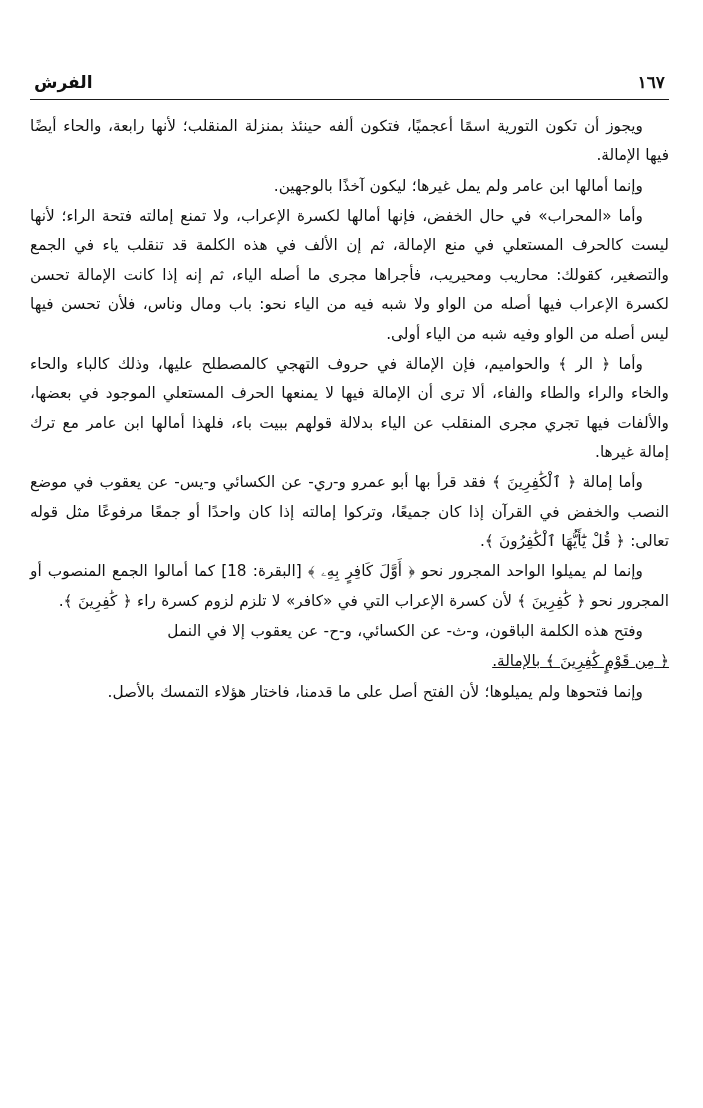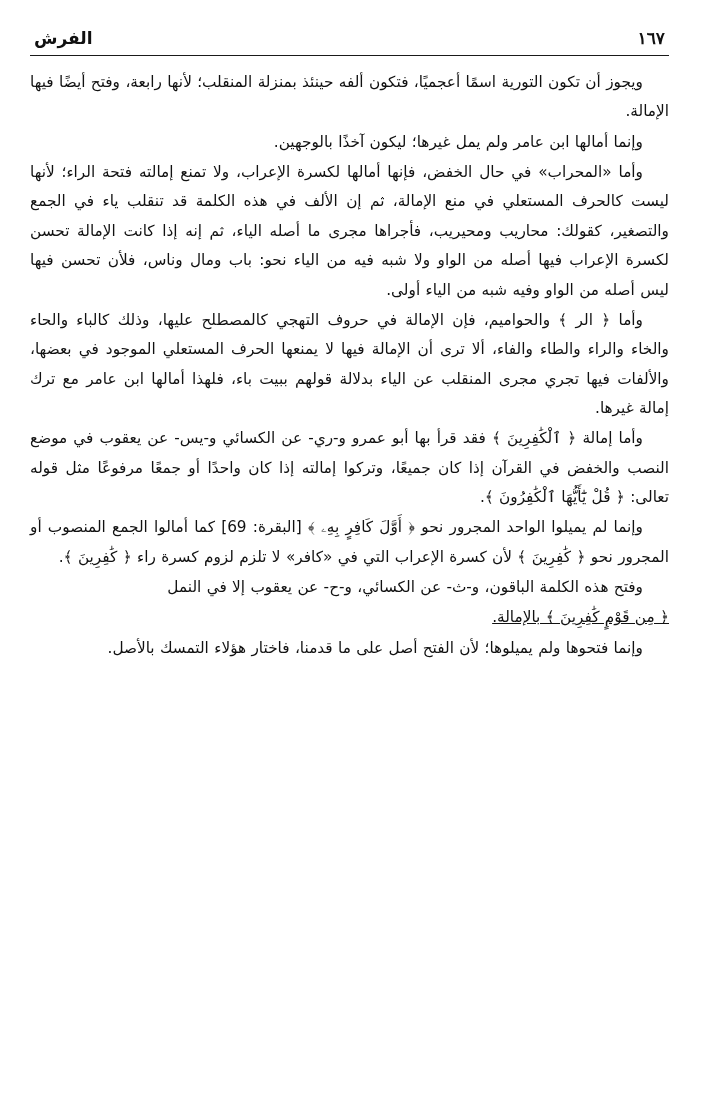--- a/index.html
+++ b/index.html
@@ -13,20 +13,21 @@
     font-family: "DejaVu Sans", sans-serif;
     color: #111111;
     position: relative;
     overflow: hidden;
   }
   .page {
     position: absolute;
     inset: 0;
     padding: 28px 34px 20px 30px;
     box-sizing: border-box;
+    margin-top: 44px;
   }
   .header {
     display: flex;
     flex-direction: row-reverse;
     justify-content: space-between;
     align-items: baseline;
     font-family: "DejaVu Sans", sans-serif;
     font-weight: bold;
     font-size: 17px;
     letter-spacing: 0;
@@ -67,24 +68,24 @@
 <div class="page">
 
   <div class="header">
     <span class="chapter">الفرش</span>
     <span class="folio">١٦٧</span>
   </div>
 
   <div class="rule"></div>
 
   <div class="body-text">
-    <p>ويجوز أن تكون التورية اسمًا أعجميًا، فتكون ألفه حينئذ بمنزلة المنقلب؛ لأنها رابعة، وفتح أيضًا فيها الإمالة.</p>
+    <p>ويجوز أن تكون التورية اسمًا أعجميًا، فتكون ألفه حينئذ بمنزلة المنقلب؛ لأنها رابعة، والحاء أيضًا فيها الإمالة.</p>
     <p>وإنما أمالها ابن عامر ولم يمل غيرها؛ ليكون آخذًا بالوجهين.</p>
     <p>وأما «المحراب» في حال الخفض، فإنها أمالها لكسرة الإعراب، ولا تمنع إمالته فتحة الراء؛ لأنها ليست كالحرف المستعلي في منع الإمالة، ثم إن الألف في هذه الكلمة قد تنقلب ياء في الجمع والتصغير، كقولك: محاريب ومحيريب، فأجراها مجرى ما أصله الياء، ثم إنه إذا كانت الإمالة تحسن لكسرة الإعراب فيها أصله من الواو ولا شبه فيه من الياء نحو: باب ومال وناس، فلأن تحسن فيها ليس أصله من الواو وفيه شبه من الياء أولى.</p>
     <p>وأما ﴿ الر ﴾ والحواميم، فإن الإمالة في حروف التهجي كالمصطلح عليها، وذلك كالباء والحاء والخاء والراء والطاء والفاء، ألا ترى أن الإمالة فيها لا يمنعها الحرف المستعلي الموجود في بعضها، والألفات فيها تجري مجرى المنقلب عن الياء بدلالة قولهم ببيت باء، فلهذا أمالها ابن عامر مع ترك إمالة غيرها.</p>
     <p>وأما إمالة ﴿ ٱلْكَٰفِرِينَ ﴾ فقد قرأ بها أبو عمرو و-ري- عن الكسائي و-يس- عن يعقوب في موضع النصب والخفض في القرآن إذا كان جميعًا، وتركوا إمالته إذا كان واحدًا أو جمعًا مرفوعًا مثل قوله تعالى: ﴿ قُلْ يَٰٓأَيُّهَا ٱلْكَٰفِرُونَ ﴾.</p>
-    <p>وإنما لم يميلوا الواحد المجرور نحو ﴿ أَوَّلَ كَافِرٍ بِهِۦ ﴾ [البقرة: 69] كما أمالوا الجمع المنصوب أو المجرور نحو ﴿ كَٰفِرِينَ ﴾ لأن كسرة الإعراب التي في «كافر» لا تلزم لزوم كسرة راء ﴿ كَٰفِرِينَ ﴾.</p>
+    <p>وإنما لم يميلوا الواحد المجرور نحو ﴿ أَوَّلَ كَافِرٍ بِهِۦ ﴾ [البقرة: 18] كما أمالوا الجمع المنصوب أو المجرور نحو ﴿ كَٰفِرِينَ ﴾ لأن كسرة الإعراب التي في «كافر» لا تلزم لزوم كسرة راء ﴿ كَٰفِرِينَ ﴾.</p>
     <p>وفتح هذه الكلمة الباقون، و-ث- عن الكسائي، و-ح- عن يعقوب إلا في النمل</p>
     <p class="noindent">﴿ مِن قَوْمٍ كَٰفِرِينَ ﴾ بالإمالة.</p>
     <p>وإنما فتحوها ولم يميلوها؛ لأن الفتح أصل على ما قدمنا، فاختار هؤلاء التمسك بالأصل.</p>
   </div>
 
 </div>
 
 </body></html>

